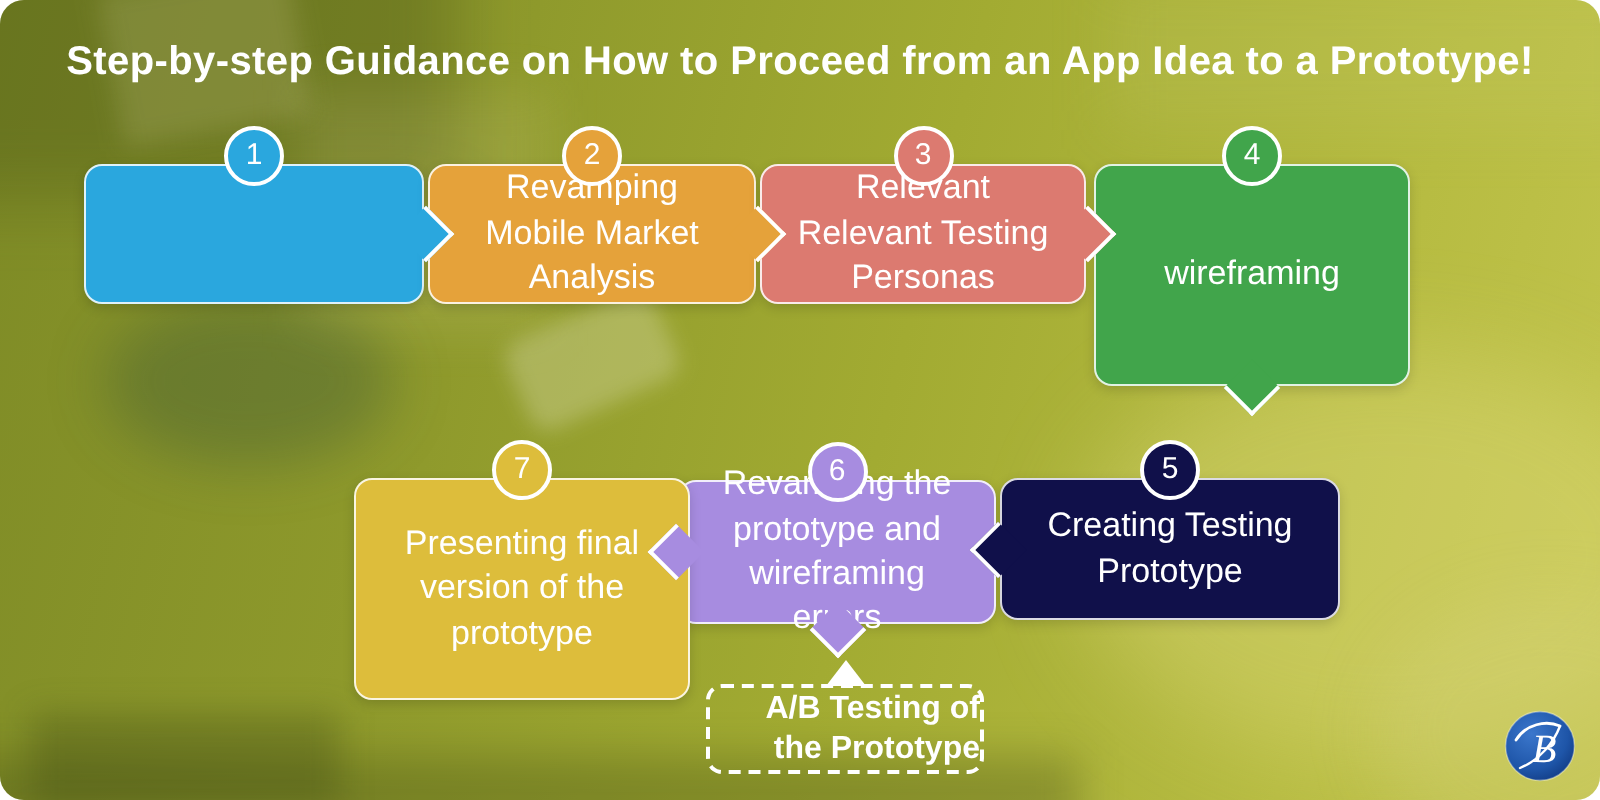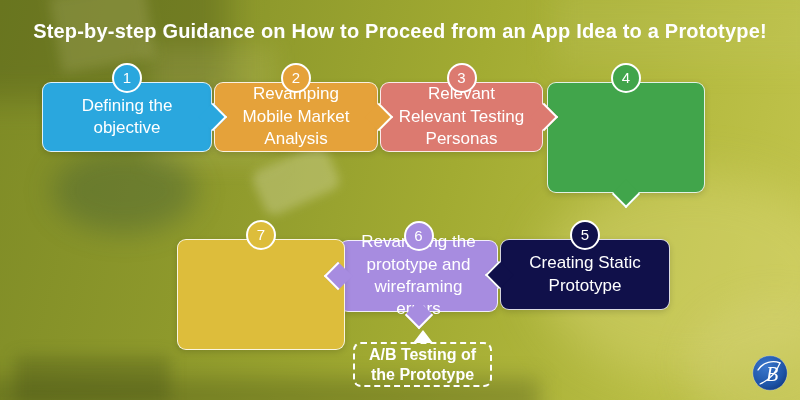--- a/index.html
+++ b/index.html
@@ -2,20 +2,21 @@
 <html><head>
 <meta charset="utf-8">
 <style>
   * { margin:0; padding:0; box-sizing:border-box; }
   html,body { width:800px; height:400px; }
   body { font-family:"Liberation Sans", sans-serif; }
 
   #stage {
     position:relative; width:800px; height:400px; overflow:hidden;
     background:linear-gradient(104deg,#7e8b26 0%,#8f9a2c 30%,#a2ab32 55%,#b7bc42 82%,#c3c54e 100%);
+    border-radius:12px;
   }
 
   
   .shape { position:absolute; pointer-events:none; }
   .s1 { left:-40px; top:-40px; width:270px; height:140px; background:rgba(66,76,20,.35); filter:blur(18px); }
   .s2 { left:55px; top:-12px; width:95px; height:78px; background:rgba(226,221,166,.17); filter:blur(6px); transform:rotate(-10deg); }
   .s3 { left:150px; top:45px; width:125px; height:120px; background:rgba(228,224,170,.13); filter:blur(12px); }
   .s4 { left:52px; top:148px; width:145px; height:85px; background:rgba(34,66,56,.28); filter:blur(14px); border-radius:50%; }
   .s5 { left:256px; top:156px; width:80px; height:48px; background:rgba(233,231,196,.30); filter:blur(5px); transform:rotate(-24deg); border-radius:10px; }
   .s6 { left:540px; top:175px; width:310px; height:205px; background:rgba(236,229,141,.30); filter:blur(24px); border-radius:50%; }
@@ -58,21 +59,21 @@
                border-top:2px solid #fff; border-right:2px solid #fff; }
   .arr-left  { left:-12px;  top:calc(50% - 10px); transform:rotate(45deg);
                border-left:2px solid #fff; border-bottom:2px solid #fff; }
   .arr-down  { bottom:-12px; left:calc(50% - 10px); transform:rotate(45deg);
                border-right:2px solid #fff; border-bottom:2px solid #fff; }
   .b6 .arr-down { bottom:-14px; }
 
   .abbox {
     position:absolute; left:353px; top:342px; width:139px; height:45px;
     border:2px dashed #ffffff; border-radius:8px;
-    display:flex; align-items:center; justify-content:center; text-align:center;
+    display:flex; align-items:center; justify-content:center; text-align:right;
     color:#fff; font-size:16px; font-weight:bold; line-height:1.25; z-index:2;
   }
   .abbox .up-tri {
     position:absolute; left:calc(50% - 10px); top:-14px;
     width:0; height:0; border-left:10px solid transparent;
     border-right:10px solid transparent; border-bottom:13px solid #ffffff;
   }
 
   .logo { position:absolute; left:752px; top:355px; width:36px; height:36px; }
 </style>
@@ -91,21 +92,20 @@
   <div class="shape s8"></div>
   <div class="shape s9"></div>
   <div class="shape s10"></div>
 
   <div class="title">Step-by-step Guidance on How to Proceed from an App Idea to a Prototype!</div>
 
   <div class="step b1" style="--c: #2AA7DE;">
     <div class="badge">
         <span>1</span>
       </div>
-    <span class="lbl">Defining the objective</span>
     <div class="arr arr-right"></div>
   </div>
 
   <div class="step b2" style="--c: #E5A23A;">
     <div class="badge">
         <span>2</span>
       </div>
     <span class="lbl">Revamping Mobile Market Analysis</span>
     <div class="arr arr-right"></div>
   </div>
@@ -115,44 +115,46 @@
         <span>3</span>
       </div>
     <span class="lbl">Relevant Relevant Testing Personas</span>
     <div class="arr arr-right"></div>
   </div>
 
   <div class="step b4" style="--c: #41A54B;">
     <div class="badge">
         <span>4</span>
       </div>
+    <span class="lbl">wireframing</span>
     <div class="arr arr-down"></div>
   </div>
 
   <div class="step b5" style="--c: #10104A;">
     <div class="badge">
         <span>5</span>
       </div>
-    <span class="lbl">Creating Static Prototype</span>
+    <span class="lbl">Creating Testing Prototype</span>
     <div class="arr arr-left"></div>
   </div>
 
   <div class="step b6" style="--c: #A78CE0;">
     <div class="badge">
         <span>6</span>
       </div>
     <span class="lbl">Revamping the prototype and wireframing errors</span>
     <div class="arr arr-left"></div>
     <div class="arr arr-down"></div>
   </div>
 
   <div class="step b7" style="--c: #DDBD3B;">
     <div class="badge">
         <span>7</span>
       </div>
+    <span class="lbl">Presenting final version of the prototype</span>
   </div>
 
   <div class="abbox">
     <div class="up-tri"></div>
     <span>A/B Testing of the Prototype</span>
   </div>
 
   <div class="logo">
     <svg width="36" height="36" viewBox="0 0 36 36">
       <defs>

